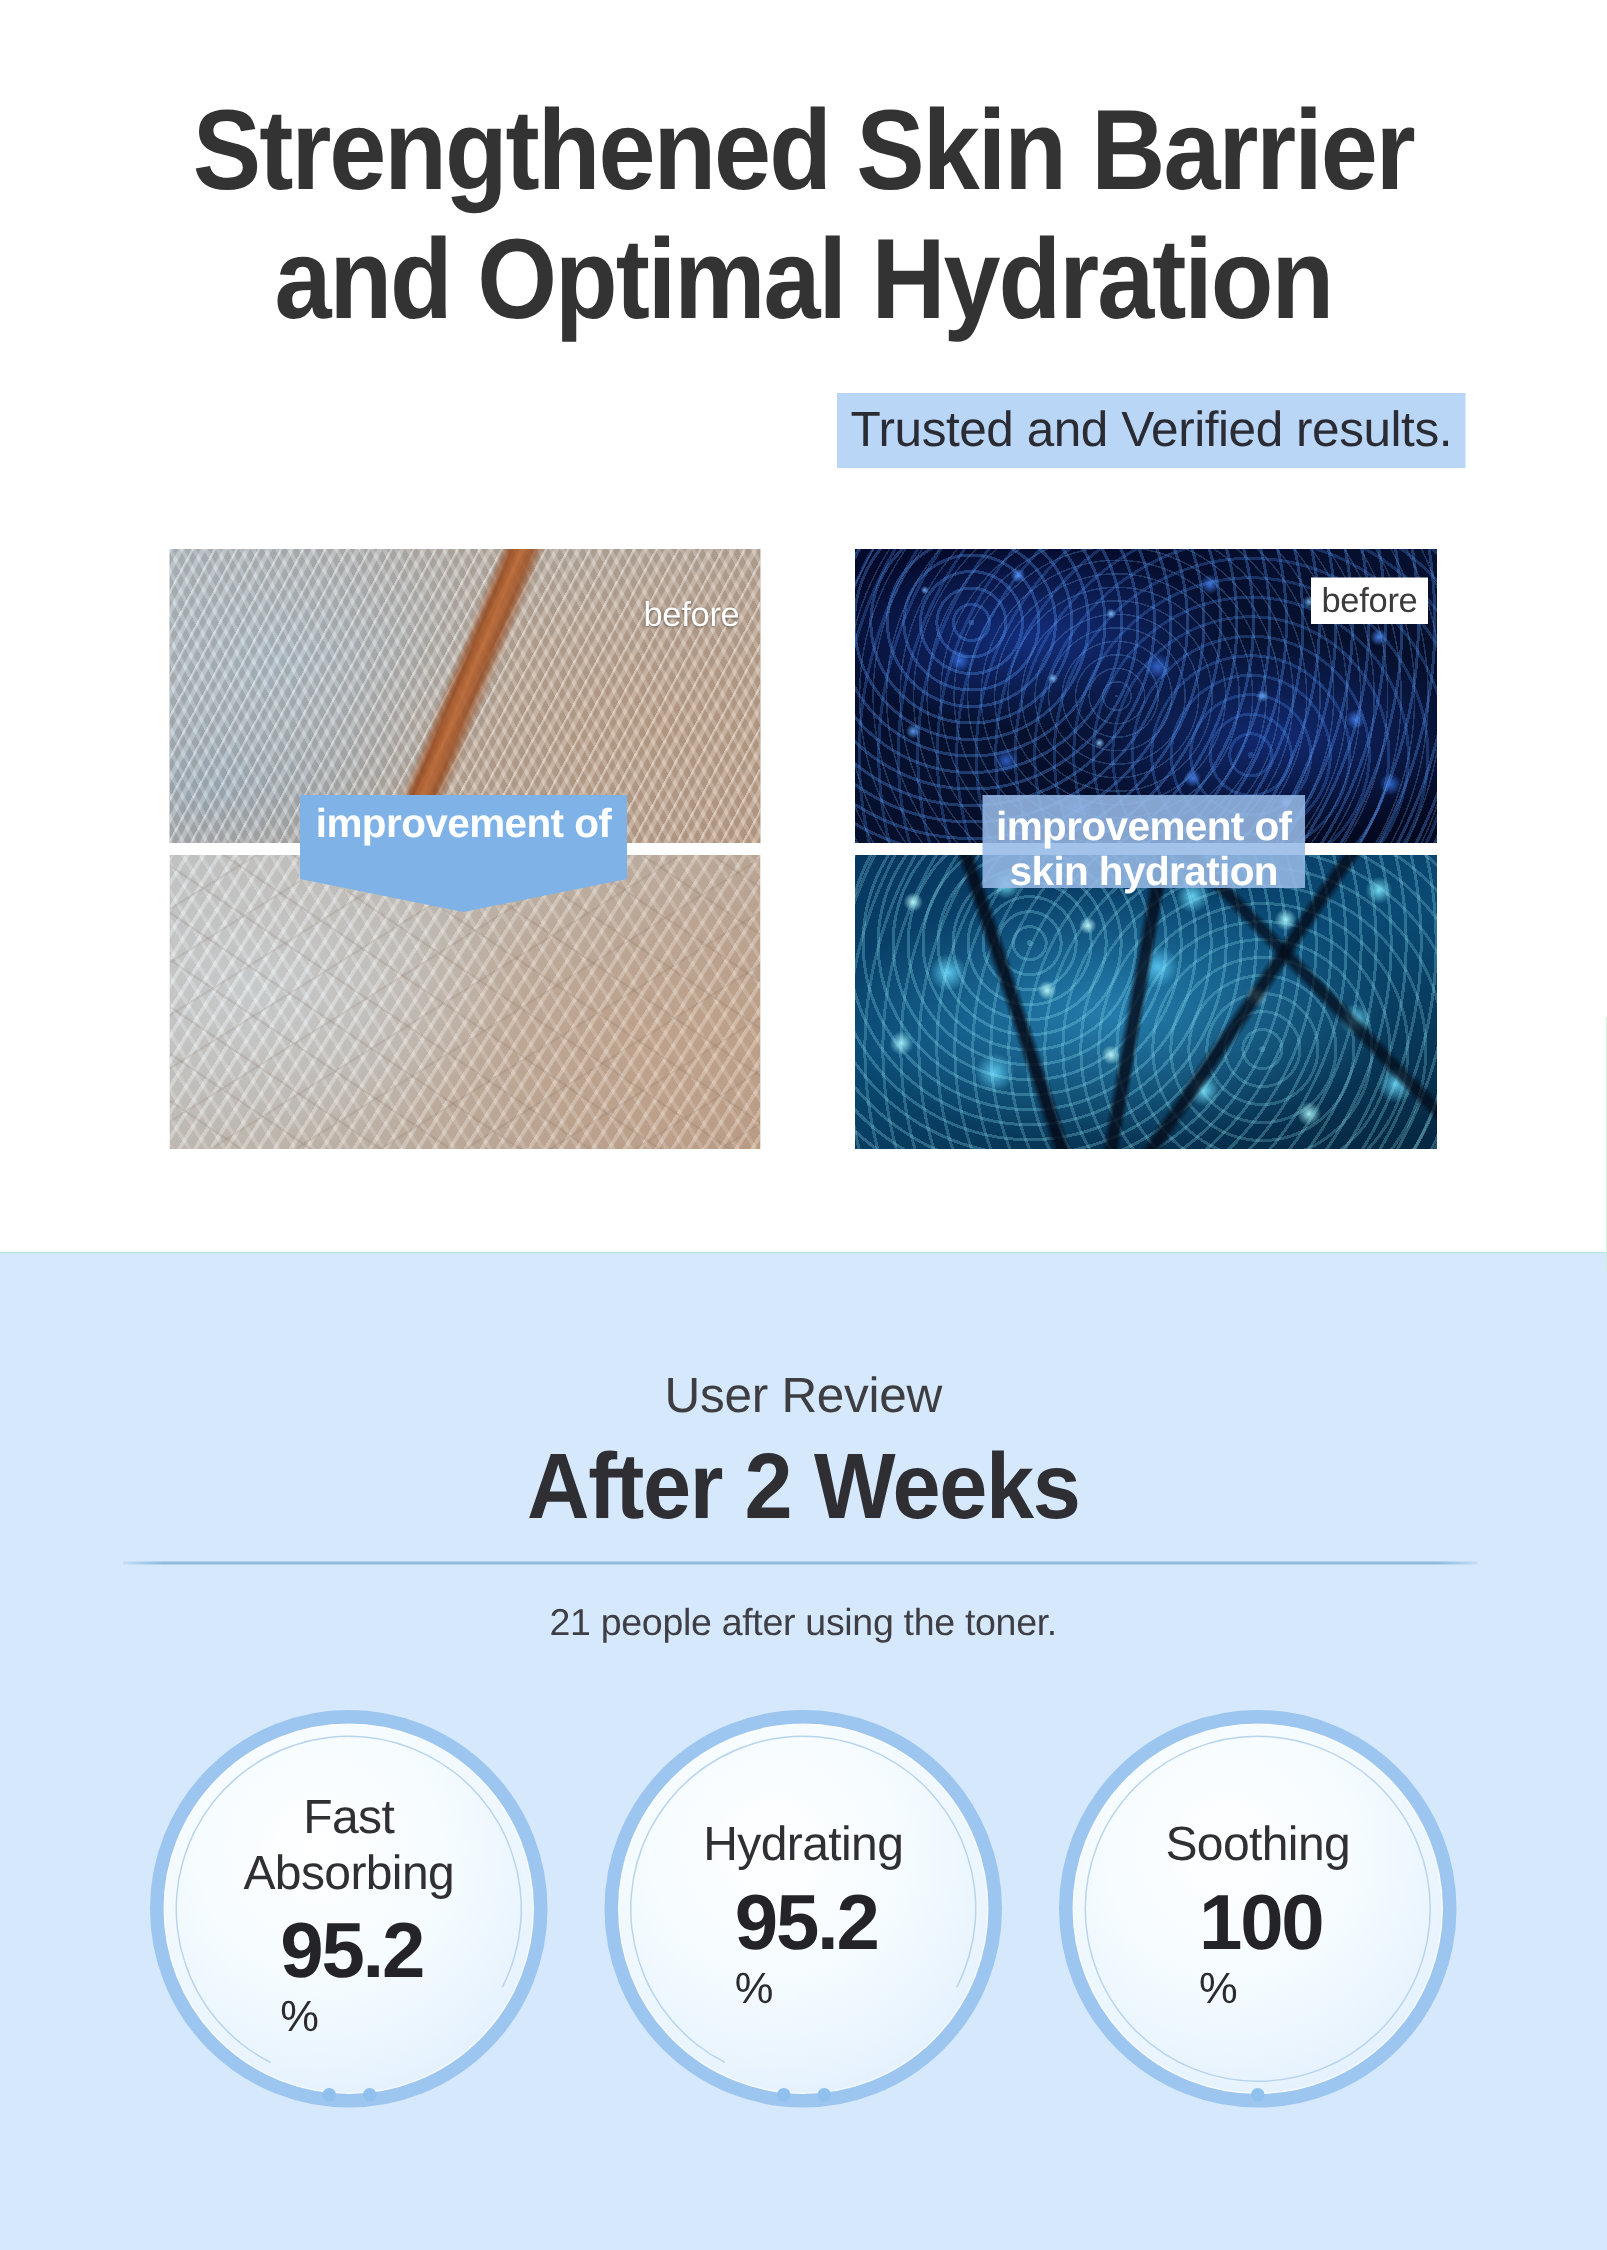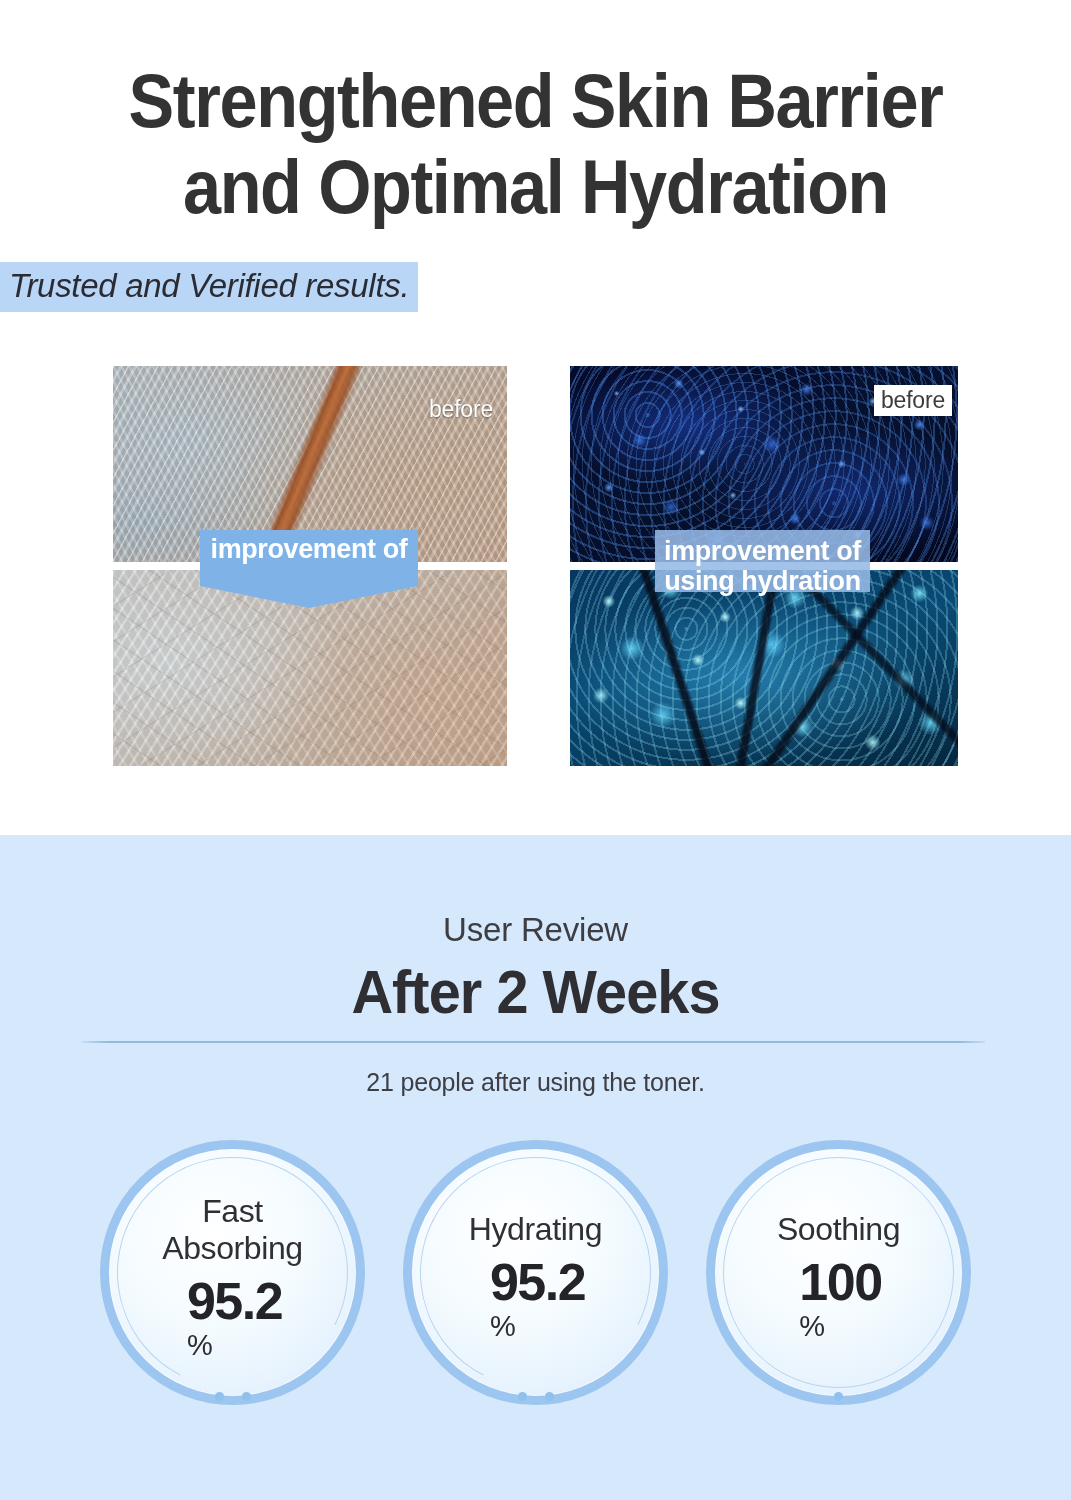--- a/index.html
+++ b/index.html
@@ -41,22 +41,21 @@
     letter-spacing: -1.5px;
     transform: scaleX(0.9);
     transform-origin: center top;
   }
   #headline .line { display: block; white-space: nowrap; }
 
   #subhead-wrap {
     position: absolute;
     left: 0; top: 262px;
     width: 977px;
-    text-align: left;
-    font-style: italic;
+    text-align: right;
   }
   #subhead {
     display: inline-block;
     background: #b9d6f7;
     color: #2b2b33;
     font-size: 33px;
     line-height: 44px;
     padding: 2px 9px 4px 9px;
     letter-spacing: -0.3px;
   }
@@ -416,21 +415,21 @@
 
       </div>
     </div>
 
     <div class="badge" id="badge-left">
       <span class="l">improvement of</span>
     </div>
 
     <div class="badge" id="badge-right">
       <span class="l">improvement of</span>
-      <span class="l">using hydration</span>
+      <span class="l">skin hydration</span>
     </div>
 
   </section>
 
   <section id="bottom-section">
 
     <div id="review-eyebrow">User Review</div>
     <div id="review-title">After 2 Weeks</div>
     <div id="review-divider"></div>
     <div id="review-note">21 people after using the toner.</div>

